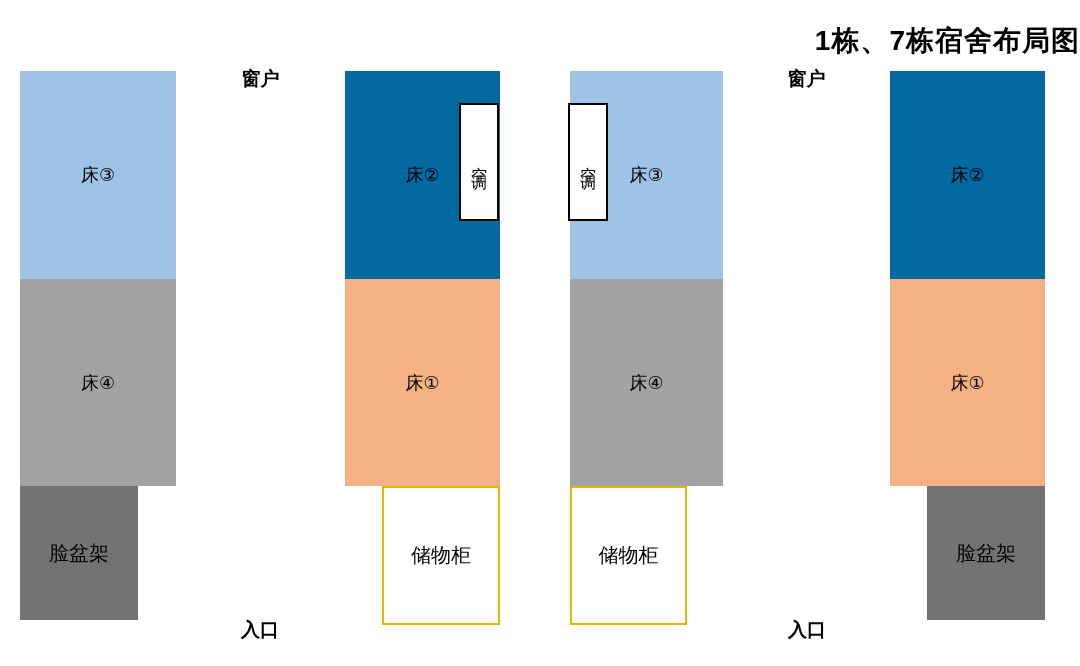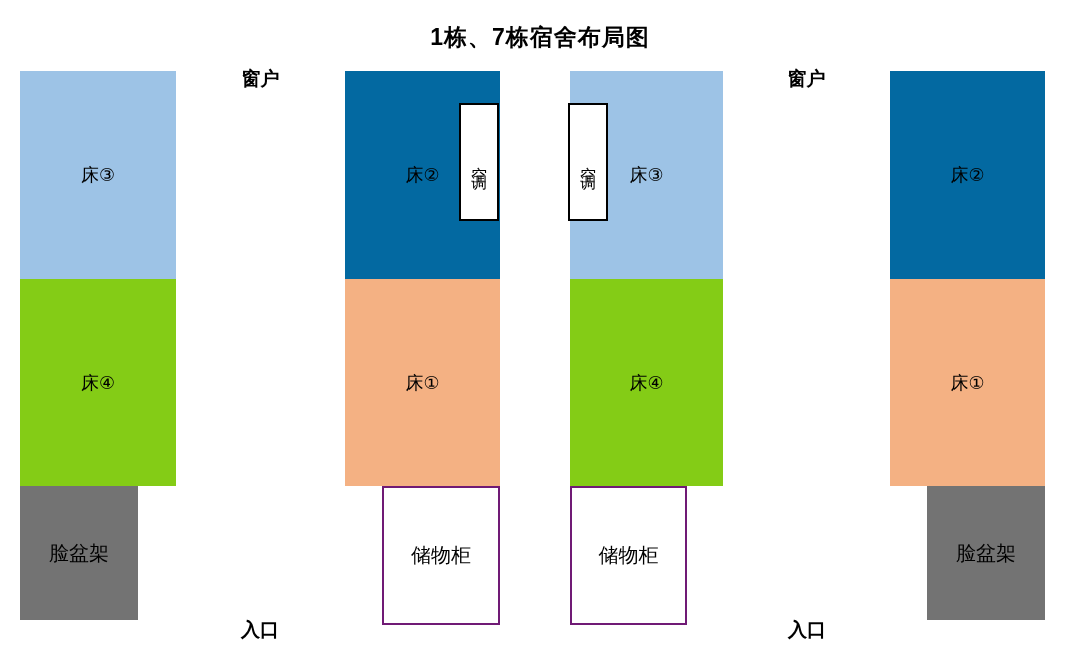--- a/index.html
+++ b/index.html
@@ -1,29 +1,29 @@
 <!DOCTYPE html>
 <html><head>
 <meta charset="utf-8">
 <style>
   * { margin:0; padding:0; box-sizing:border-box; }
   html,body { background:#ffffff; }
   body { font-family:"Liberation Sans","DejaVu Sans",sans-serif; color:#000; }
   .canvas { position:relative; width:1080px; height:666px; background:#fff; overflow:hidden; margin:0 auto; }
-  .title { position:absolute; top:22px; left:0; width:100%; text-align:center;
-           font-size:23px; font-weight:bold; letter-spacing:1px; }
+  .title { position:absolute; top:22px; left:0; width:100%; text-align:right;
+           font-size:28px; font-weight:bold; letter-spacing:1px; }
   .block { position:absolute; display:flex; align-items:center; justify-content:center;
            font-size:18px; }
   .small-label { font-size:20px; }
   .blue   { background:#9DC3E6; }
-  .yellow { background:#84cc16; }
+  .yellow { background:#a3a3a3; }
   .green  { background:#0369a1; }
   .orange { background:#F4B183;align-items:center; }
   .gray   { background:#737373; }
-  .outlined { background:#ffffff; border:2px solid #701a75; }
+  .outlined { background:#ffffff; border:2px solid #eab308; }
   .ac-box { position:absolute; background:#ffffff; border:2px solid #000;
             display:flex; align-items:center; justify-content:center; }
   .ac-text { writing-mode:vertical-rl; text-orientation:upright;
              font-size:16px; letter-spacing:8px; line-height:1; }
   .line-label { position:absolute; display:flex; align-items:center; height:26px; gap:8px;flex-direction:column; }
   .line-seg { flex:1; height:3px; background:#000; }
   .line-text { font-size:19px; font-weight:bold; white-space:nowrap; }
 </style>
 </head>
 <body>

